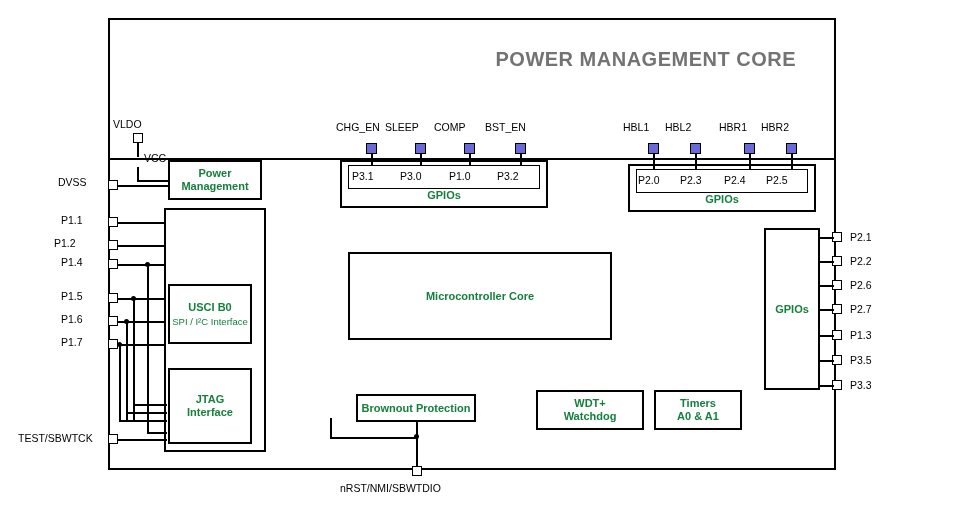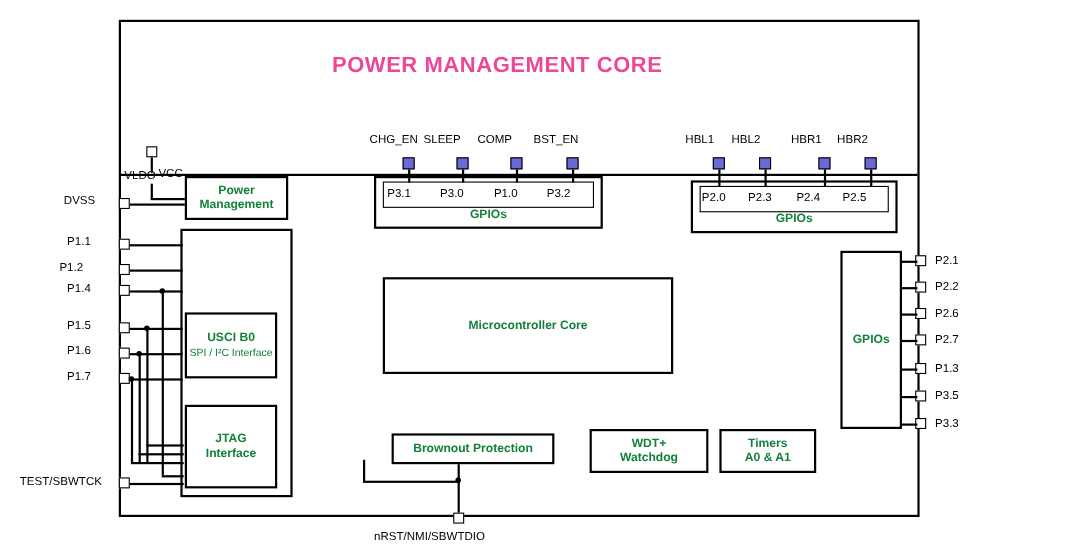--- a/index.html
+++ b/index.html
@@ -15,22 +15,22 @@
 
   
   .chip-outer{
     left:108px;top:18px;width:728px;height:452px;
     border:2px solid #000;
     background:#fff;
     box-sizing:border-box;
   }
   .chip-title{
     left:108px;top:48px;width:688px;
-    text-align:center;
-    font-size:20px;font-weight:bold;letter-spacing:.5px;color:#ec4899;
+    text-align:right;
+    font-size:20px;font-weight:bold;letter-spacing:.5px;color:#737373;
   }
   .inner-divider{
     left:110px;top:158px;width:724px;height:0;
     border-top:2px solid #000;
   }
 
   
   .block{
     border:2px solid #000;background:#fff;box-sizing:border-box;
     display:flex;flex-direction:column;align-items:center;justify-content:center;
@@ -107,21 +107,21 @@
       <path d="M552,388 L552,346" marker-end="url(#ah2)"></path>
 
       <path d="M300,418 L258,418"></path>
     </g>
   </svg>
 
   <div class="abs chip-outer"></div>
   <div class="abs chip-title">POWER MANAGEMENT CORE</div>
   <div class="abs inner-divider"></div>
 
-  <div class="abs pin-label" style="left:113px;top:118px;margin-top:36px;">VLDO</div>
+  <div class="abs pin-label" style="left:113px;top:118px;">VLDO</div>
   <div class="abs pin-ext" style="left:133px;top:133px;"></div>
   <div class="abs wire-v" style="left:137px;top:143px;height:14px;"></div>
   <div class="abs pin-label" style="left:144px;top:152px;">VCC</div>
   <div class="abs wire-v" style="left:137px;top:167px;height:14px;"></div>
   <div class="abs wire-h" style="left:137px;top:180px;width:32px;"></div>
 
   <div class="abs pin-label" style="left:58px;top:176px;">DVSS</div>
   <div class="abs pin-ext" style="left:108px;top:180px;"></div>
   <div class="abs wire-h" style="left:118px;top:185px;width:51px;"></div>
 
@@ -264,21 +264,21 @@
   <div class="abs pin-label" style="left:850px;top:329px;">P1.3</div>
 
   <div class="abs pin-ext" style="left:832px;top:355px;"></div>
   <div class="abs wire-h" style="left:820px;top:360px;width:14px;"></div>
   <div class="abs pin-label" style="left:850px;top:354px;">P3.5</div>
 
   <div class="abs pin-ext" style="left:832px;top:380px;"></div>
   <div class="abs wire-h" style="left:820px;top:385px;width:14px;"></div>
   <div class="abs pin-label" style="left:850px;top:379px;">P3.3</div>
 
-  <div class="abs block" style="left:356px;top:394px;width:148px;height:28px;">
+  <div class="abs block" style="left:356px;top:394px;width:120px;height:28px;">
     <span class="b-title">Brownout Protection</span>
   </div>
 
   <div class="abs block" style="left:536px;top:390px;width:108px;height:40px;">
     <span class="b-title">WDT+</span>
     <span class="b-title">Watchdog</span>
   </div>
 
   <div class="abs block" style="left:654px;top:390px;width:88px;height:40px;">
     <span class="b-title">Timers</span>

